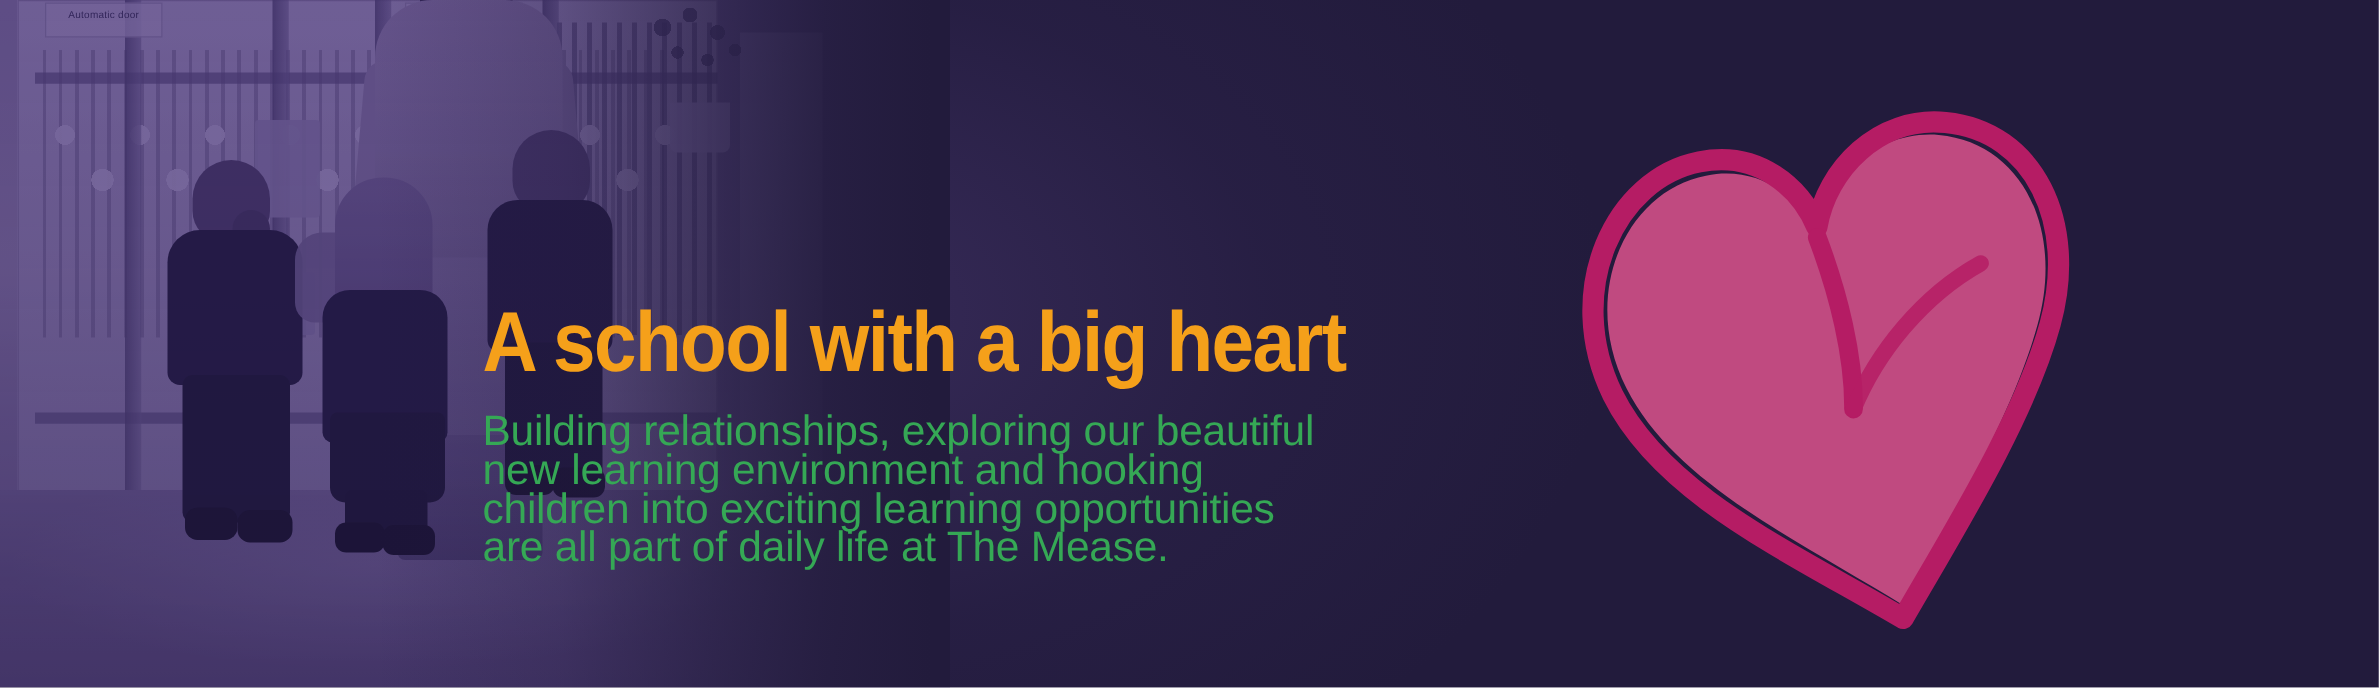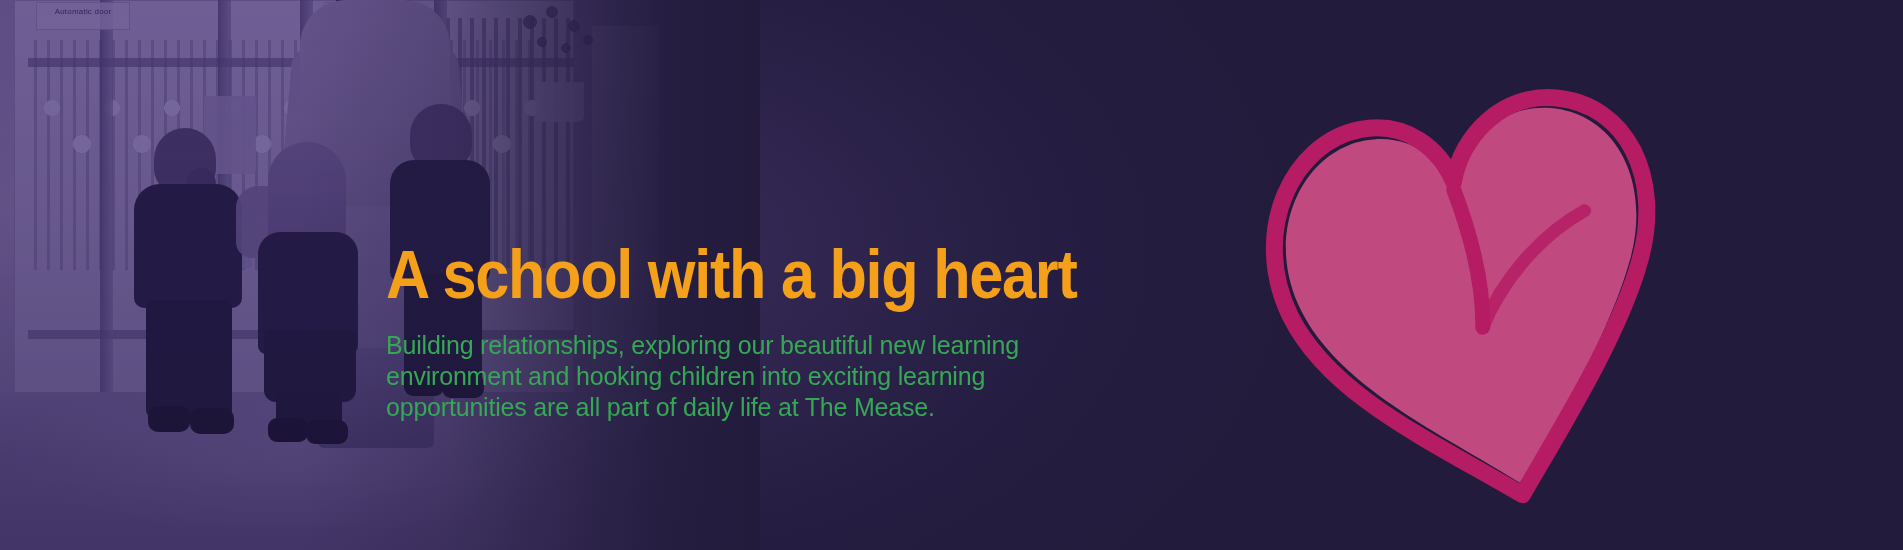--- a/index.html
+++ b/index.html
@@ -404,21 +404,21 @@
     font-weight: 700;
     letter-spacing: -1.4px;
     color: #F5A01A;
     transform: scaleX(0.90);
     transform-origin: left center;
     white-space: nowrap;
   }
   .hero-sub {
     margin: 18px 0 0 0;
     font-family: "Liberation Sans", sans-serif;
-    font-size: 25px;
+    font-size: 34px;
     line-height: 31px;
     font-weight: 400;
     letter-spacing: -0.2px;
     color: #35A855;
     max-width: 690px;
   }
 
   
   .heart-mark {
     position: absolute;

